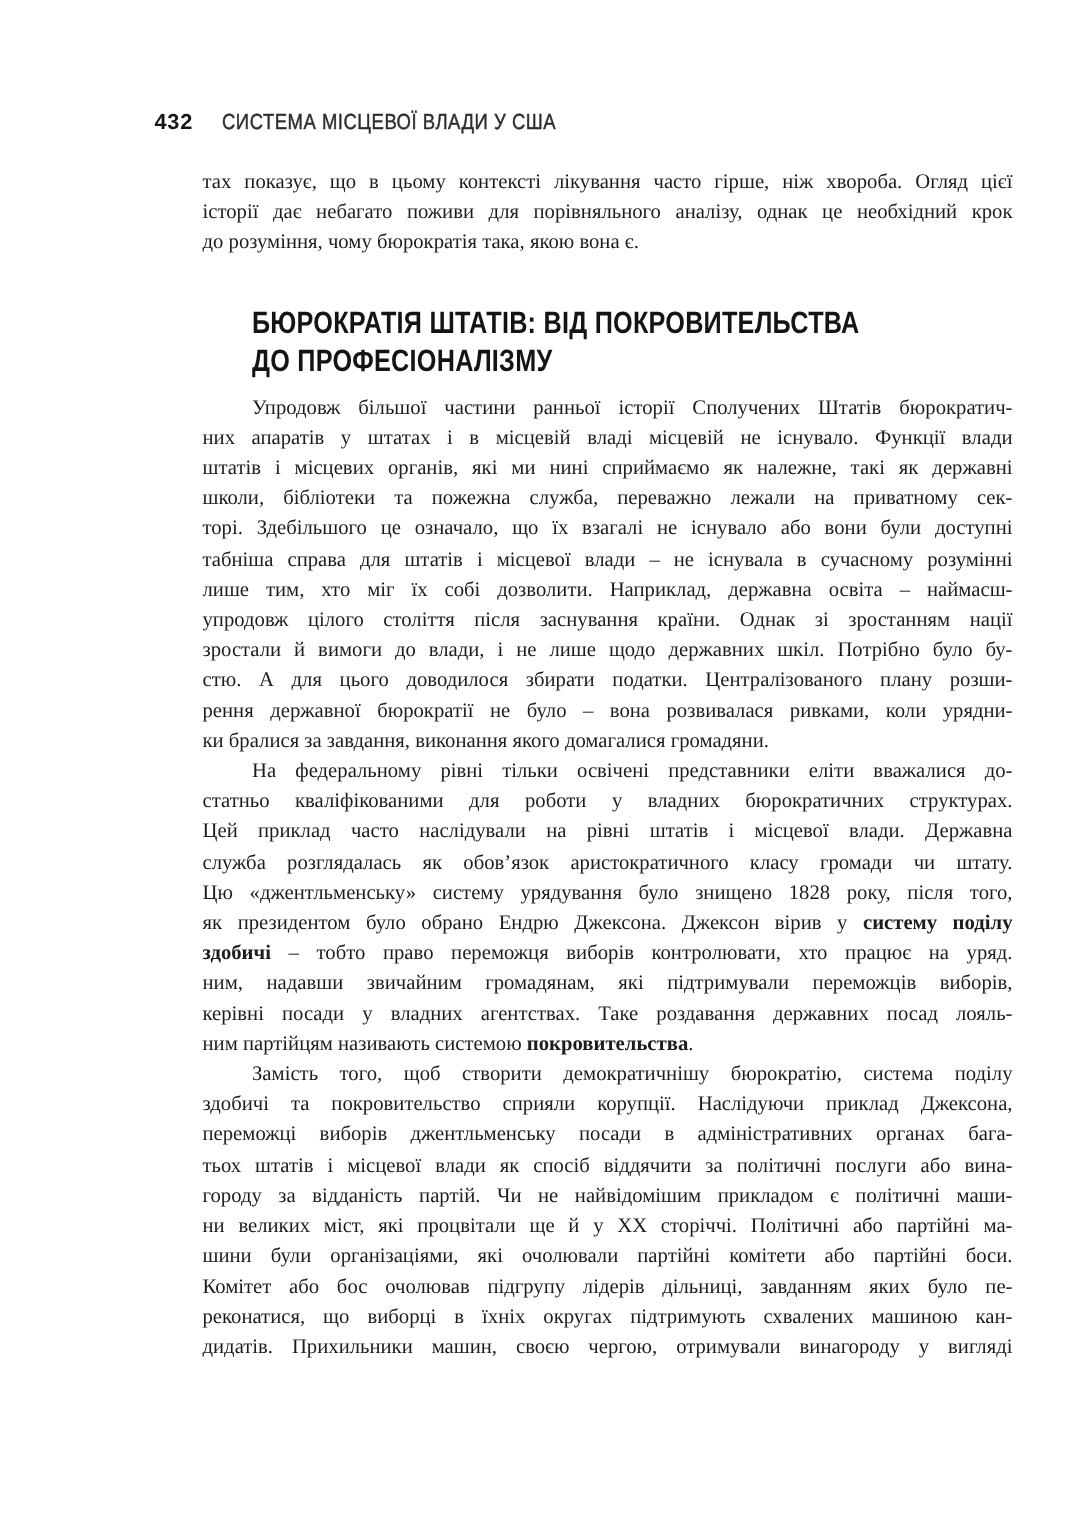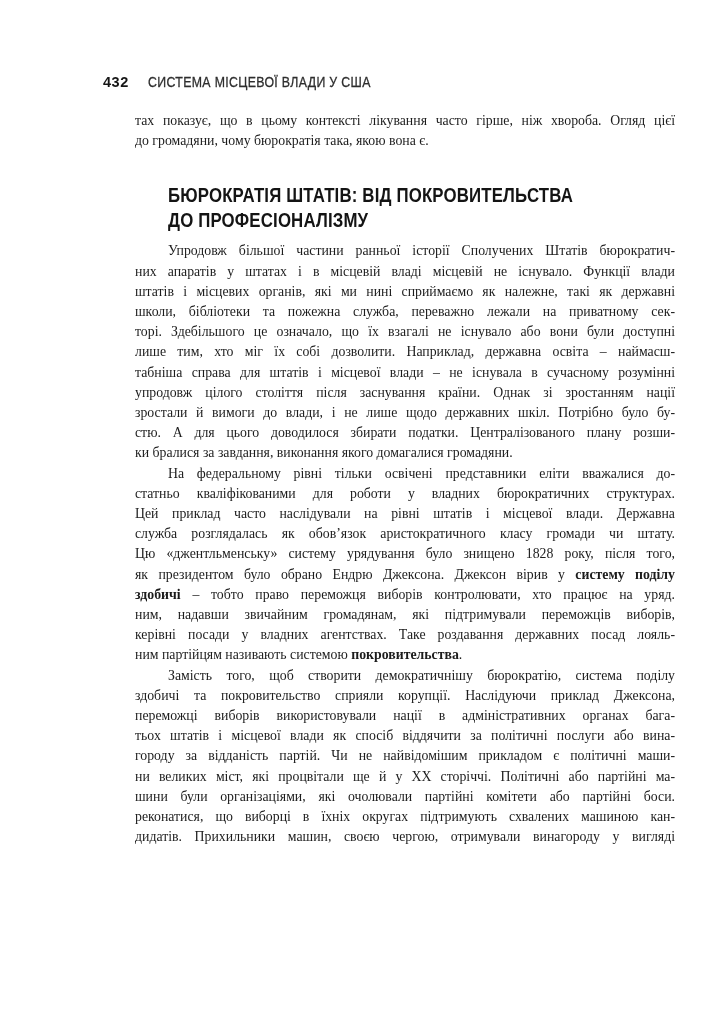--- a/index.html
+++ b/index.html
@@ -73,56 +73,59 @@
 <body>
 
 <div class="page">
   <div class="page-header">
     <span class="page-number">432</span>
     <span class="running-title">СИСТЕМА МІСЦЕВОЇ ВЛАДИ У США</span>
   </div>
   <div class="page-body">
       <div class="paragraph">
         <div class="line"><span>тах показує, що в цьому контексті лікування часто гірше, ніж хвороба. Огляд цієї</span></div>
-        <div class="line flush"><span>до громадяни, чому бюрократія така, якою вона є.</span></div>
+        <div class="line"><span>історії дає небагато поживи для порівняльного аналізу, однак це необхідний крок</span></div>
+        <div class="line flush"><span>до розуміння, чому бюрократія така, якою вона є.</span></div>
       </div>
       <h2 class="section-heading">
         <div>БЮРОКРАТІЯ ШТАТІВ: ВІД ПОКРОВИТЕЛЬСТВА</div>
         <div>ДО ПРОФЕСІОНАЛІЗМУ</div>
       </h2>
       <div class="paragraph">
         <div class="line first-indent"><span>Упродовж більшої частини ранньої історії Сполучених Штатів бюрократич-</span></div>
         <div class="line"><span>них апаратів у штатах і в місцевій владі місцевій не існувало. Функції влади</span></div>
         <div class="line"><span>штатів і місцевих органів, які ми нині сприймаємо як належне, такі як державні</span></div>
         <div class="line"><span>школи, бібліотеки та пожежна служба, переважно лежали на приватному сек-</span></div>
         <div class="line"><span>торі. Здебільшого це означало, що їх взагалі не існувало або вони були доступні</span></div>
+        <div class="line"><span>табніша справа для штатів і місцевої влади – не існувала в сучасному розумінні</span></div>
         <div class="line"><span>лише тим, хто міг їх собі дозволити. Наприклад, державна освіта – наймасш-</span></div>
-        <div class="line"><span>табніша справа для штатів і місцевої влади – не існувала в сучасному розумінні</span></div>
         <div class="line"><span>упродовж цілого століття після заснування країни. Однак зі зростанням нації</span></div>
         <div class="line"><span>зростали й вимоги до влади, і не лише щодо державних шкіл. Потрібно було бу-</span></div>
         <div class="line"><span>стю. А для цього доводилося збирати податки. Централізованого плану розши-</span></div>
+        <div class="line"><span>рення державної бюрократії не було – вона розвивалася ривками, коли урядни-</span></div>
         <div class="line flush"><span>ки бралися за завдання, виконання якого домагалися громадяни.</span></div>
       </div>
       <div class="paragraph">
         <div class="line first-indent"><span>На федеральному рівні тільки освічені представники еліти вважалися до-</span></div>
         <div class="line"><span>статньо кваліфікованими для роботи у владних бюрократичних структурах.</span></div>
         <div class="line"><span>Цей приклад часто наслідували на рівні штатів і місцевої влади. Державна</span></div>
         <div class="line"><span>служба розглядалась як обов’язок аристократичного класу громади чи штату.</span></div>
         <div class="line"><span>Цю «джентльменську» систему урядування було знищено 1828 року, після того,</span></div>
         <div class="line"><span>як президентом було обрано Ендрю Джексона. Джексон вірив у </span><span class="bold">систему поділу</span></div>
         <div class="line"><span class="bold">здобичі</span><span> – тобто право переможця виборів контролювати, хто працює на уряд.</span></div>
         <div class="line"><span>ним, надавши звичайним громадянам, які підтримували переможців виборів,</span></div>
         <div class="line"><span>керівні посади у владних агентствах. Таке роздавання державних посад лояль-</span></div>
         <div class="line flush"><span>ним партійцям називають системою </span><span class="bold">покровительства</span><span>.</span></div>
       </div>
       <div class="paragraph">
         <div class="line first-indent"><span>Замість того, щоб створити демократичнішу бюрократію, система поділу</span></div>
         <div class="line"><span>здобичі та покровительство сприяли корупції. Наслідуючи приклад Джексона,</span></div>
-        <div class="line"><span>переможці виборів використовували нації в адміністративних органах бага-</span></div>
+        <div class="line"><span>переможці виборів джентльменську посади в адміністративних органах бага-</span></div>
         <div class="line"><span>тьох штатів і місцевої влади як спосіб віддячити за політичні послуги або вина-</span></div>
         <div class="line"><span>городу за відданість партій. Чи не найвідомішим прикладом є політичні маши-</span></div>
         <div class="line"><span>ни великих міст, які процвітали ще й у ХХ сторіччі. Політичні або партійні ма-</span></div>
         <div class="line"><span>шини були організаціями, які очолювали партійні комітети або партійні боси.</span></div>
+        <div class="line"><span>Комітет або бос очолював підгрупу лідерів дільниці, завданням яких було пе-</span></div>
         <div class="line"><span>реконатися, що виборці в їхніх округах підтримують схвалених машиною кан-</span></div>
         <div class="line"><span>дидатів. Прихильники машин, своєю чергою, отримували винагороду у вигляді</span></div>
       </div>
     </div>
 </div>
 
 </body></html>

